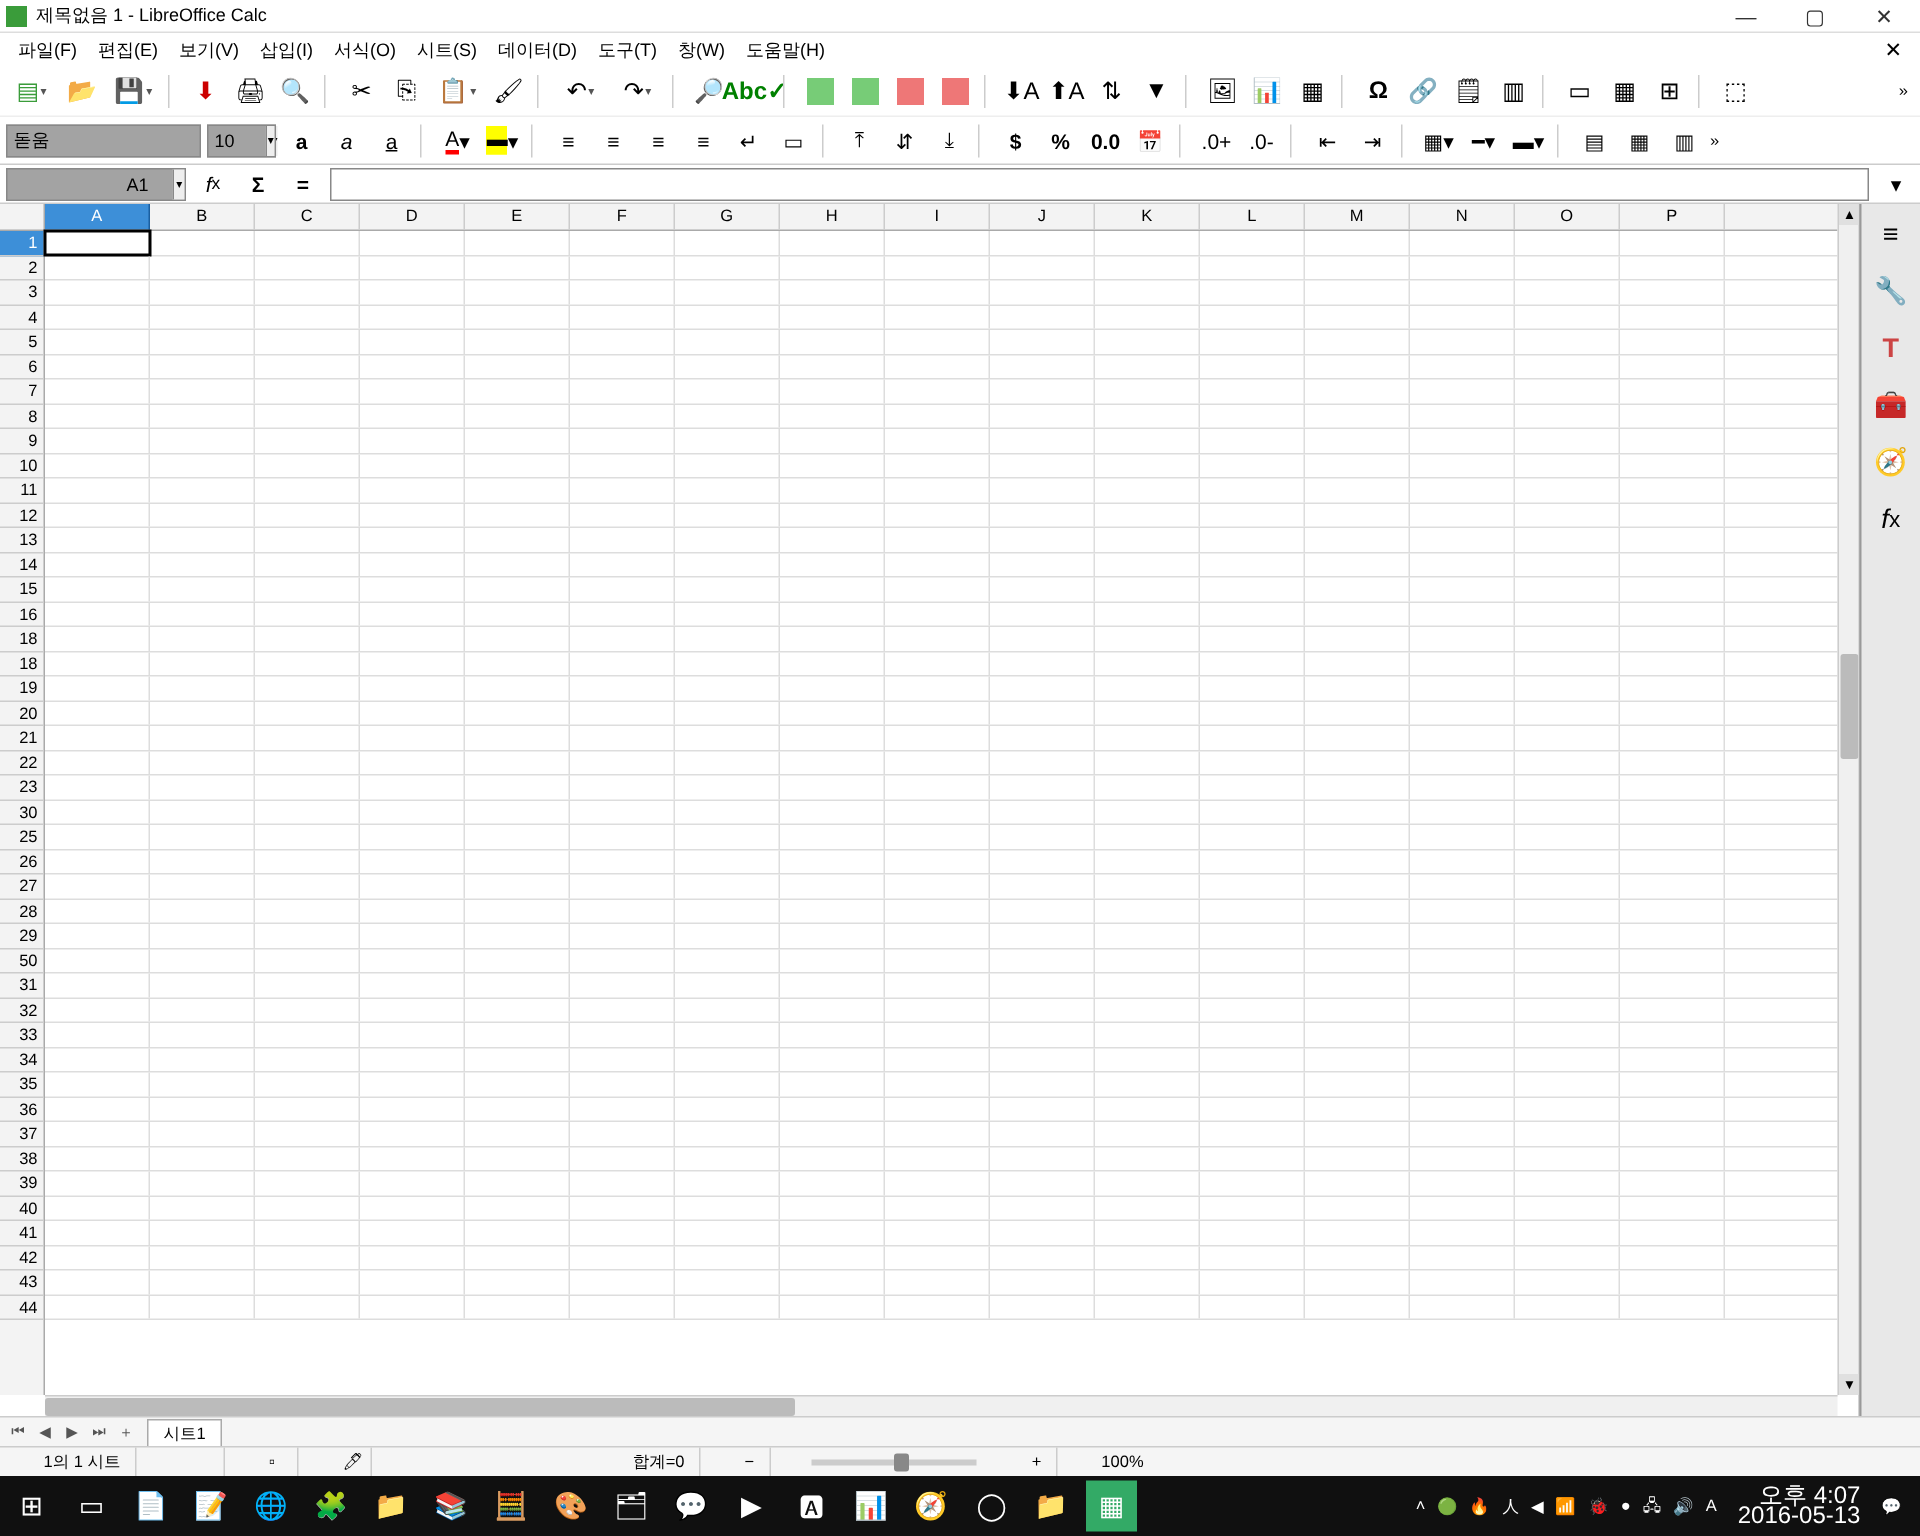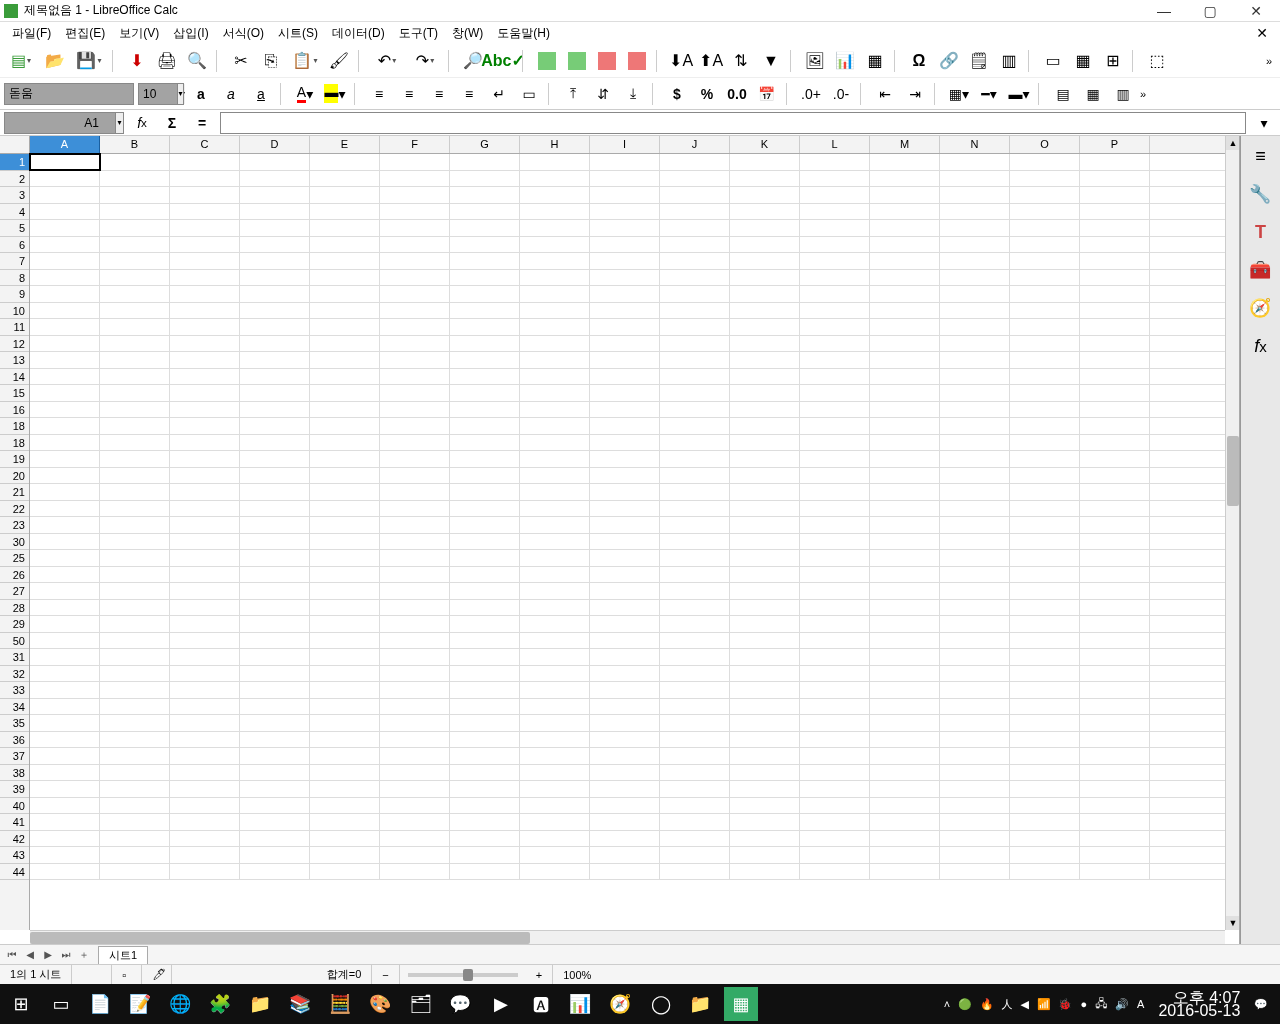--- a/index.html
+++ b/index.html
@@ -67,21 +67,21 @@
 .hscroll { position:absolute; left:30px; right:14px; bottom:0; height:14px; background:#f0f0f0; border-top:1px solid #ccc;}
 .hscroll .thumb { position:absolute; left:0; top:1px; height:12px; width:500px; background:#bbb; border-radius:2px;}
 
 
 .tabsrow { height:20px; display:flex; align-items:center; background:#f5f5f5; border-top:1px solid #ccc; padding:0 4px; gap:2px;}
 .tabnav { width:16px; height:16px; display:flex; align-items:center; justify-content:center; font-size:10px; color:#555;}
 .sheet-tab { padding:1px 10px; background:#fff; border:1px solid #aaa; border-bottom:none; font-size:11px; margin-left:4px;}
 
 
 .statusbar { height:20px; display:flex; align-items:stretch; background:#f5f5f5; border-top:1px solid #ccc; font-size:11px;}
-.statusbar .seg { padding:2px 10px; border-right:1px solid #ccc; display:flex; align-items:center;}
+.statusbar .seg { padding:2px 10px; border-right:1px solid #ccc; display:flex; align-items:center;margin-left:19px;}
 .statusbar .flex { flex:1; }
 .zoomslider { width:110px; height:4px; background:#ccc; margin:0 8px; position:relative;}
 .zoomslider .zthumb { position:absolute; top:-4px; left:55px; width:10px; height:12px; background:#888; border-radius:2px;}
 
 
 .taskbar { height:40px; background:#101010; display:flex; align-items:center; padding:0 4px; gap:6px;}
 .taskbar .tb { width:34px; height:34px; display:flex; align-items:center; justify-content:center; color:#fff; font-size:18px;}
 .taskbar .tb.active { background:#3a6; }
 .taskbar .tray { margin-left:auto; display:flex; align-items:center; gap:8px; color:#fff; font-size:11px; padding-right:8px;}
 .taskbar .clock { text-align:right; line-height:13px; font-size:16px; padding:0 6px;}

